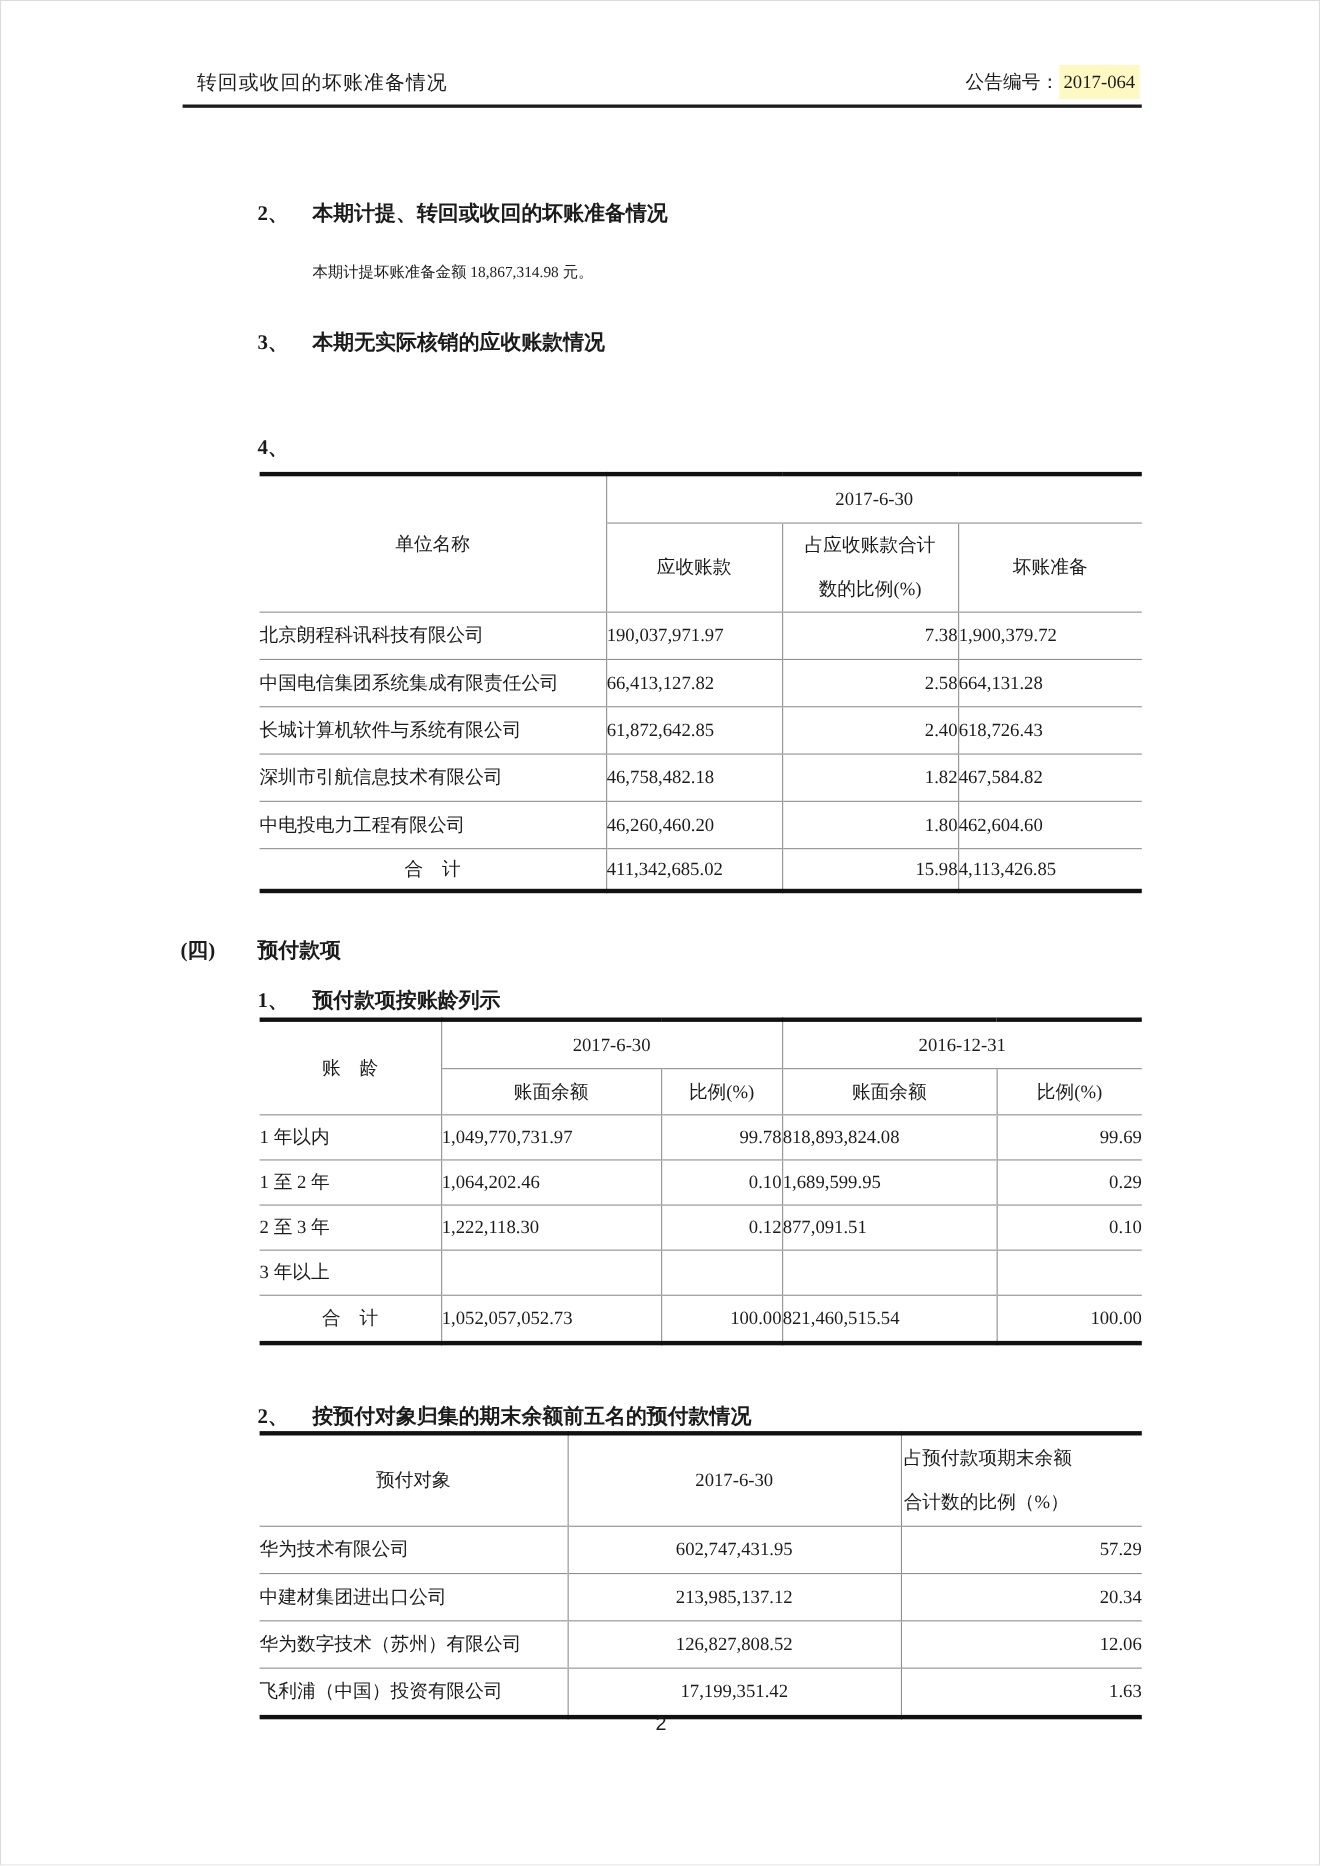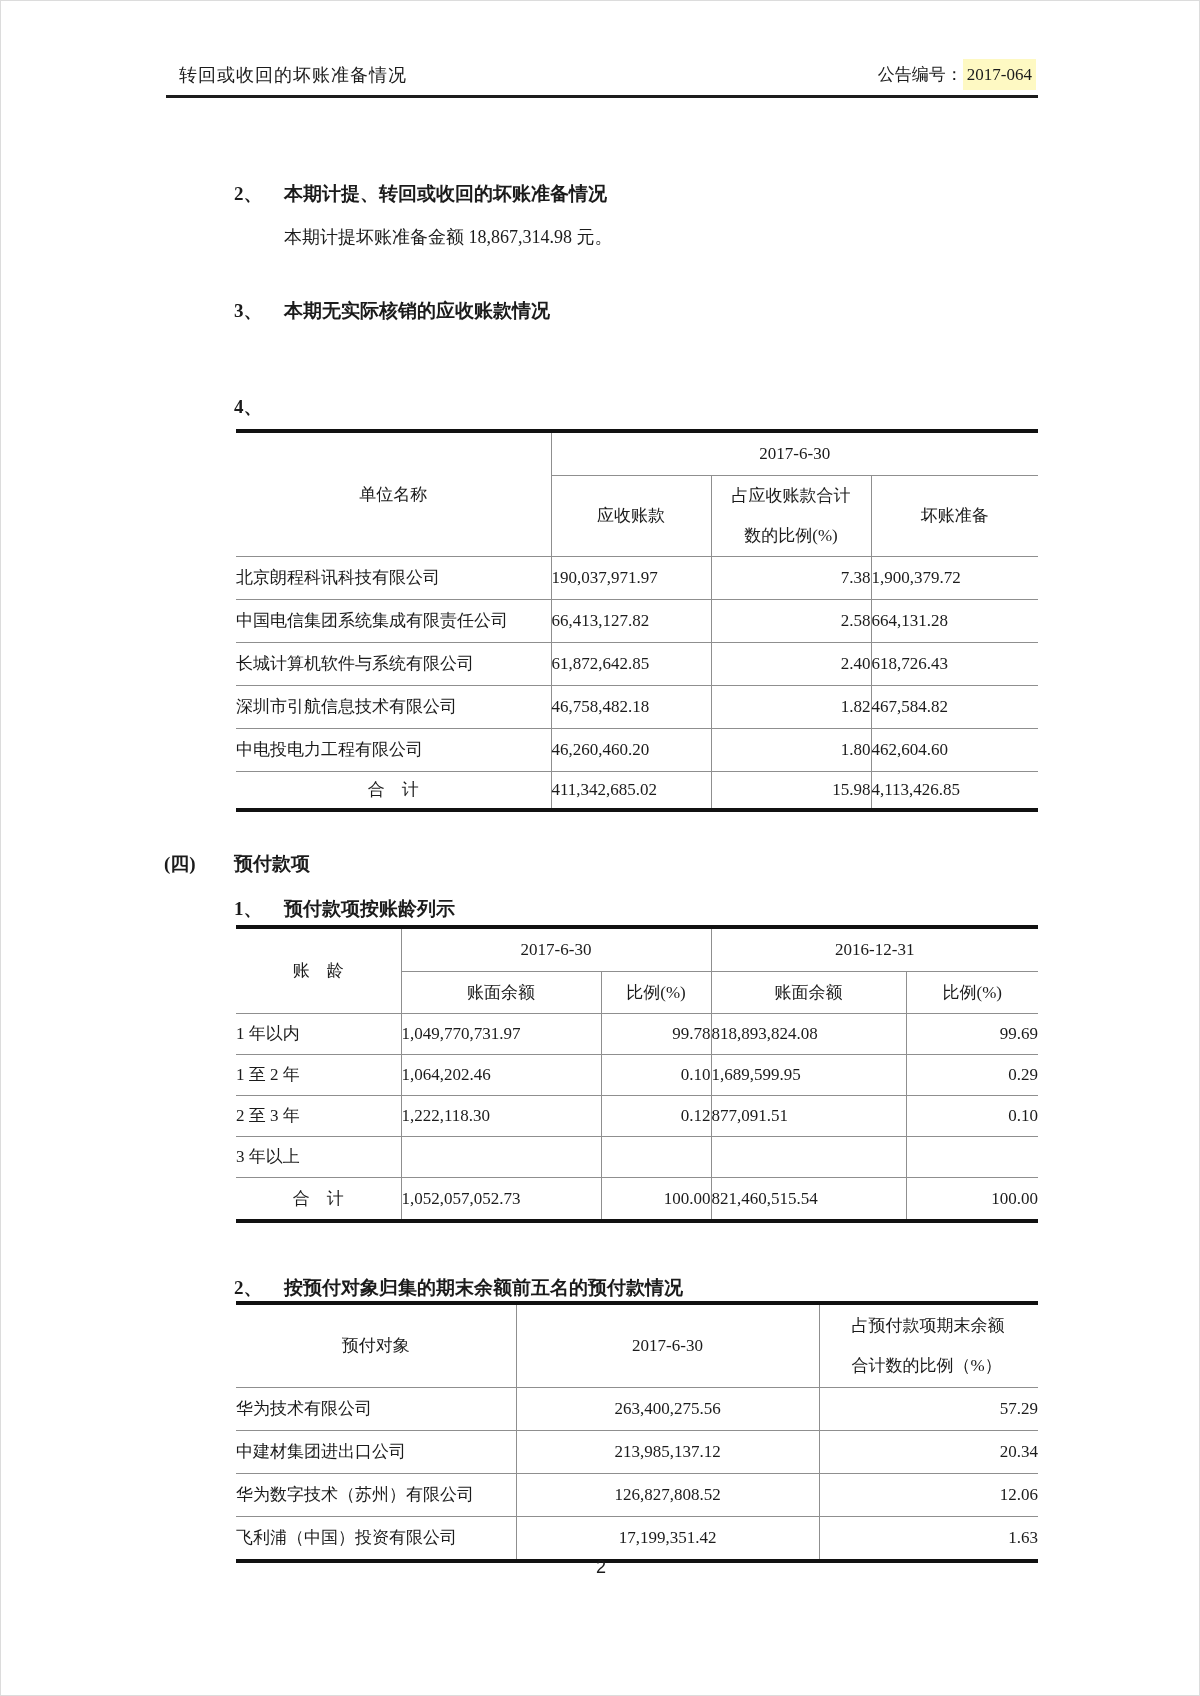--- a/index.html
+++ b/index.html
@@ -14,21 +14,21 @@
     overflow:hidden;
   }
   
   .hdr-left{position:absolute;left:178px;top:62px;font-size:18px;letter-spacing:1px;}
   .hdr-right{position:absolute;right:163px;top:62px;font-size:17px;}
   .hdr-right .hl{background:#fef9c3;padding:6px 4px;}
   .hdr-rule{position:absolute;left:165px;top:94px;width:872px;height:3px;background:#1c1c1c;}
   
   .sec{position:absolute;left:233px;font-weight:700;font-size:19px;display:flex;}
   .sec .n{width:50px;flex:0 0 50px;}
-  .para{position:absolute;left:283px;font-size:18px;}
+  .para{position:absolute;left:283px;font-size:14px;margin-top:14px;}
   .sec4cn{position:absolute;left:163px;top:850px;font-weight:700;font-size:19px;display:flex;}
   .sec4cn .n{width:70px;flex:0 0 70px;}
   
   table.t{
     position:absolute;left:235px;width:802px;
     border-collapse:collapse;table-layout:fixed;
     border-top:4px solid #111;border-bottom:4px solid #111;
     font-size:17px;
   }
   table.t td{padding:0;vertical-align:middle;line-height:1.25;}
@@ -49,21 +49,21 @@
   #t2{top:924px;}
   #t2 .h1 td{height:42px;}
   #t2 .h2 td{height:41px;margin-left:27px;}
   #t2 .dr td{height:40px;}
   #t2 .tr-total td{height:41px;}
   
   #t3{top:1300px;}
   #t3 .h1 td{height:82px;}
   #t3 .dr td{height:42px;}
   #t3 td.amt{text-align:center;}
-  #t3 .pcthdr{padding-left:32px;}
+  #t3 .pcthdr{padding-left:2px;}
   #t3 .pcthdr div{line-height:40px;}
   
   .pageno{position:absolute;left:0;top:1556px;width:1200px;text-align:center;font-size:18px;font-family:"Liberation Sans",sans-serif;}
 </style>
 </head>
 <body>
 
 <div class="page">
 
   <div class="hdr-left">转回或收回的坏账准备情况</div>
@@ -229,21 +229,21 @@
         <tr class="h1">
       <td class="ctr">预付对象</td>
       <td class="ctr bl">2017-6-30</td>
       <td class="bl pcthdr">
         <div>占预付款项期末余额</div>
         <div>合计数的比例（%）</div>
       </td>
     </tr>
     <tr class="dr">
       <td class="nameCell bt">华为技术有限公司</td>
-      <td class="amt bl bt">263,400,275.56</td>
+      <td class="amt bl bt">602,747,431.95</td>
       <td class="pct bl bt">57.29</td>
     </tr>
     <tr class="dr">
       <td class="nameCell bt">中建材集团进出口公司</td>
       <td class="amt bl bt">213,985,137.12</td>
       <td class="pct bl bt">20.34</td>
     </tr>
     <tr class="dr">
       <td class="nameCell bt">华为数字技术（苏州）有限公司</td>
       <td class="amt bl bt">126,827,808.52</td>

